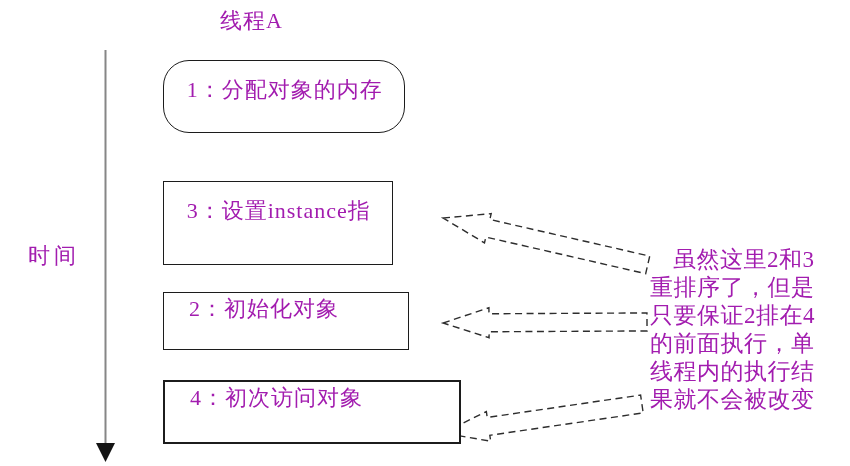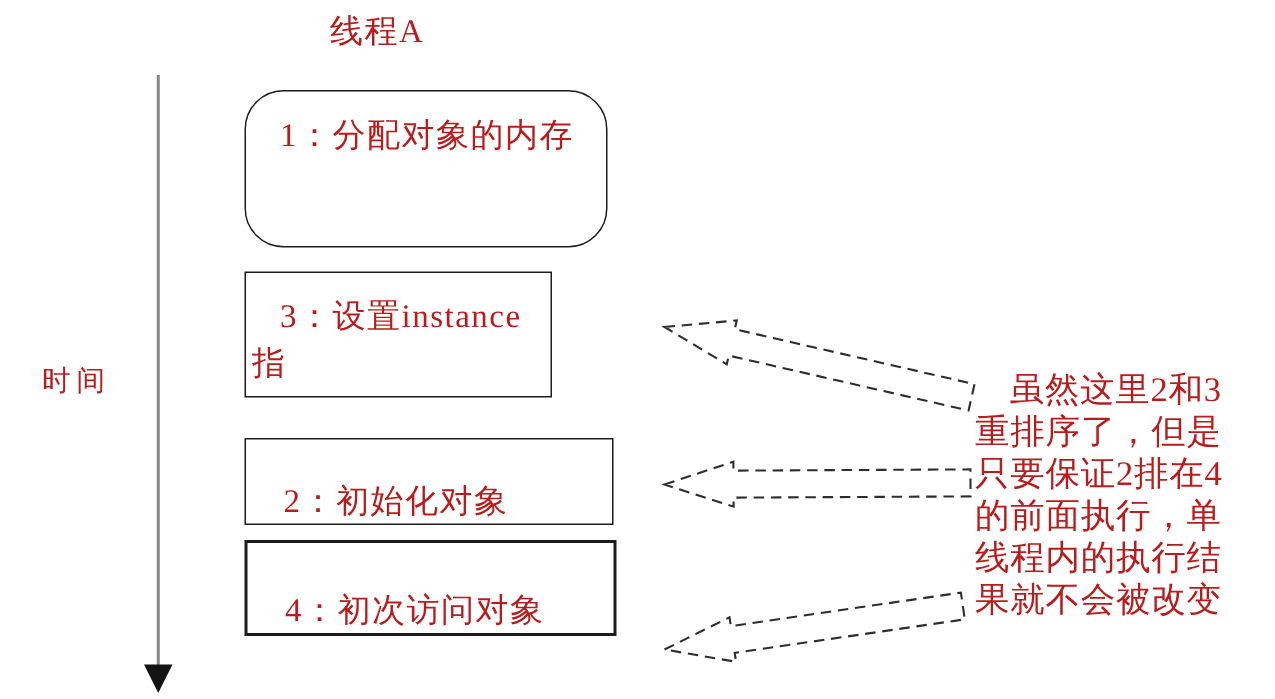--- a/index.html
+++ b/index.html
@@ -2,62 +2,62 @@
 <html><head>
 <meta charset="utf-8">
 <style>
   html, body { margin: 0; padding: 0; background: #ffffff; }
   .canvas {
     position: relative;
     width: 850px;
     height: 466px;
     background: #ffffff;
     font-family: "Liberation Serif", "DejaVu Serif", serif;
-    color: #b91c1c;
+    color: #a21caf;
     overflow: hidden;
   }
   .title {
     position: absolute;
     left: 204px;
     top: 6px;
     width: 95px;
     font-size: 22px;
     letter-spacing: 1px;
     text-align: center;
     white-space: nowrap;
   }
   .time-label {
     position: absolute;
     left: 28px;
     top: 241px;
-    font-size: 19px;
+    font-size: 22px;
     letter-spacing: 4px;
     white-space: nowrap;
   }
   svg.overlay {
     position: absolute;
     left: 0; top: 0;
     width: 850px; height: 466px;
   }
   .box {
     position: absolute;
     box-sizing: border-box;
     border: 1.6px solid #1c1c1c;
     background: #ffffff;
     font-size: 22px;
     line-height: 31px;
     letter-spacing: 1px;
   }
   .box.multiline { padding: 13px 4px 0 4px; }
-  .box.singleline { display: flex; align-items: flex-end; padding-left: 25px; }
+  .box.singleline { display: flex; align-items: flex-start; padding-left: 25px; }
   .box .bline.first { text-indent: 0.85em; }
-  .b1 { left: 163px; top: 60px;  width: 242px; height: 105px; border-radius: 26px; }
-  .b2 { left: 163px; top: 181px; width: 205px; height: 84px; }
+  .b1 { left: 163px; top: 60px;  width: 242px; height: 73px; border-radius: 26px; }
+  .b2 { left: 163px; top: 181px; width: 230px; height: 84px; }
   .b3 { left: 163px; top: 292px; width: 246px; height: 58px; }
-  .b4 { left: 163px; top: 360px; width: 248px; height: 64px; border-width: 2px; }
+  .b4 { left: 163px; top: 380px; width: 298px; height: 64px; border-width: 2px; }
   .annotation {
     position: absolute;
     left: 650px;
     top: 246px;
     width: 205px;
     font-size: 23px;
     line-height: 28px;
     letter-spacing: 0.5px;
   }
   .annotation .aline { white-space: nowrap; }

